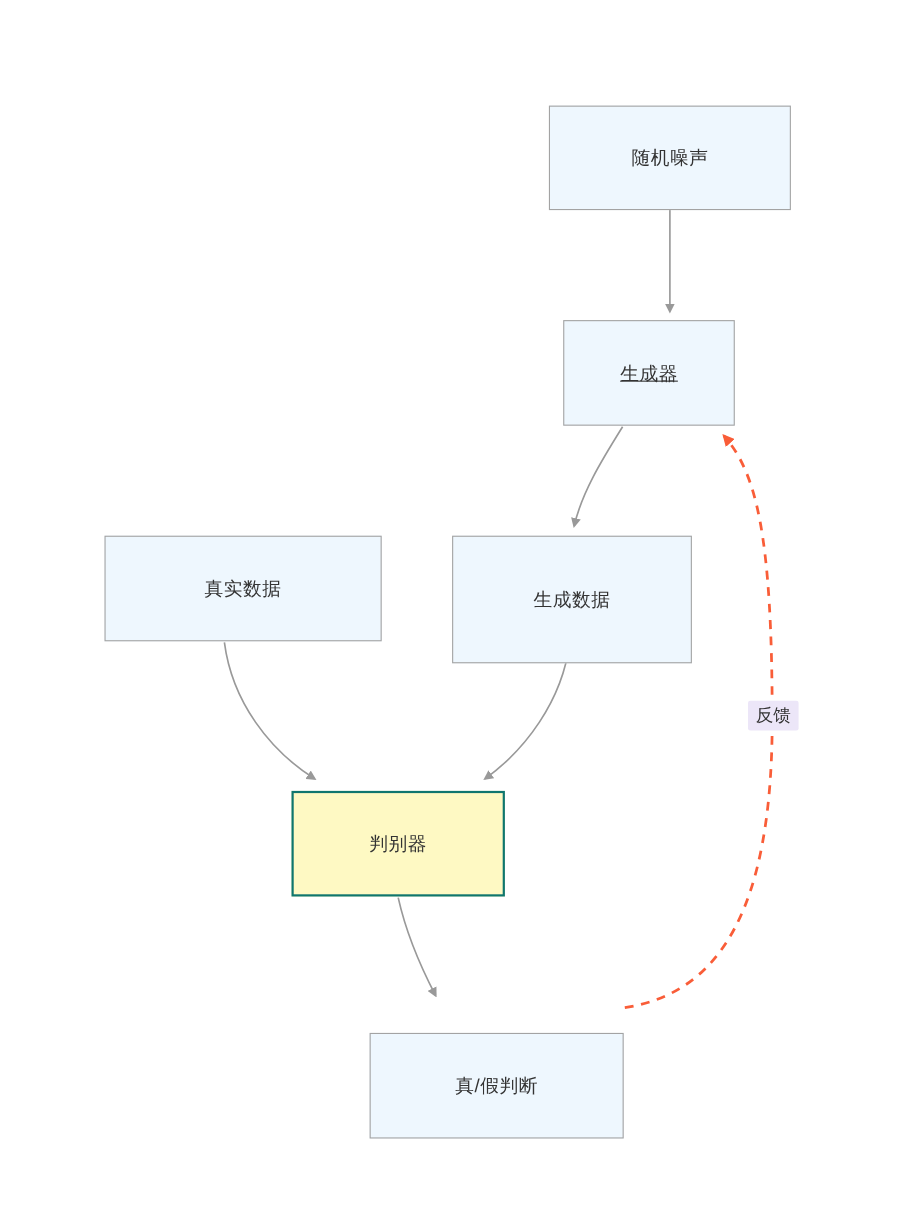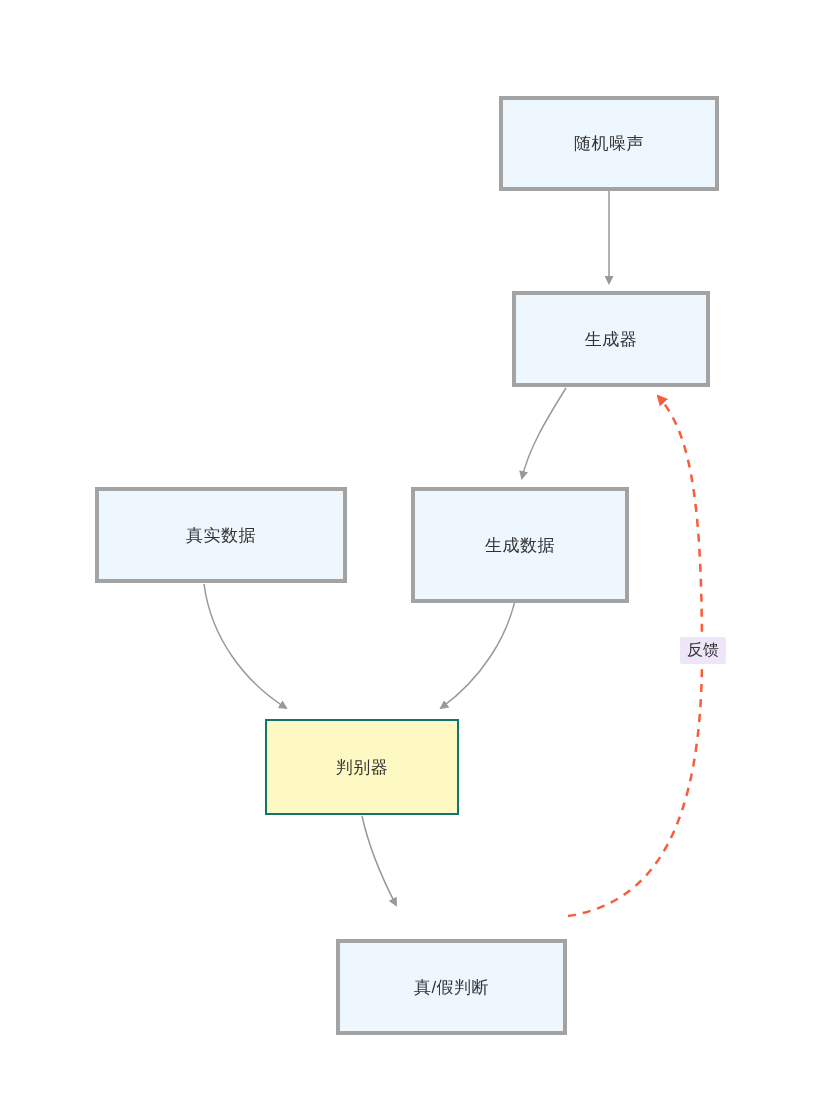--- a/index.html
+++ b/index.html
@@ -27,39 +27,39 @@
     box-sizing: border-box;
     display: flex;
     align-items: center;
     justify-content: center;
     font-size: 17px;
     color: #333333;
     letter-spacing: 0.5px;
   }
   .node-blue {
     background: #eef7fe;
-    border: 4px solid #a3a3a3;
+    border: 1px solid #a3a3a3;
   }
   .node-purple {
     background: #fef9c3;
     border: 2px solid #0f766e;
   }
   .edge-label {
     position: absolute;
     background: #ece6f8;
     color: #333333;
     font-size: 16px;
     padding: 3px 7px;
     border-radius: 2px;
     white-space: nowrap;
     text-align: center;
   }
   
   #node-random-noise   { left: 499px; top:  96px; width: 220px; height: 95px; }
-  #node-generator      { left: 512px; top: 291px; width: 198px; height: 96px; }
+  #node-generator      { left: 512px; top: 291px; width: 156px; height: 96px; text-decoration: underline; }
   #node-real-data      { left:  95px; top: 487px; width: 252px; height: 96px; font-family: Liberation Mono, monospace; }
   #node-generated-data { left: 411px; top: 487px; width: 218px; height: 116px; }
   #node-discriminator  { left: 265px; top: 719px; width: 194px; height: 96px; }
   #node-judgment       { left: 336px; top: 939px; width: 231px; height: 96px; }
   #edge-label-feedback { left: 680px; top: 637px; }
 </style>
 </head>
 <body>
 
 <div class="canvas">

